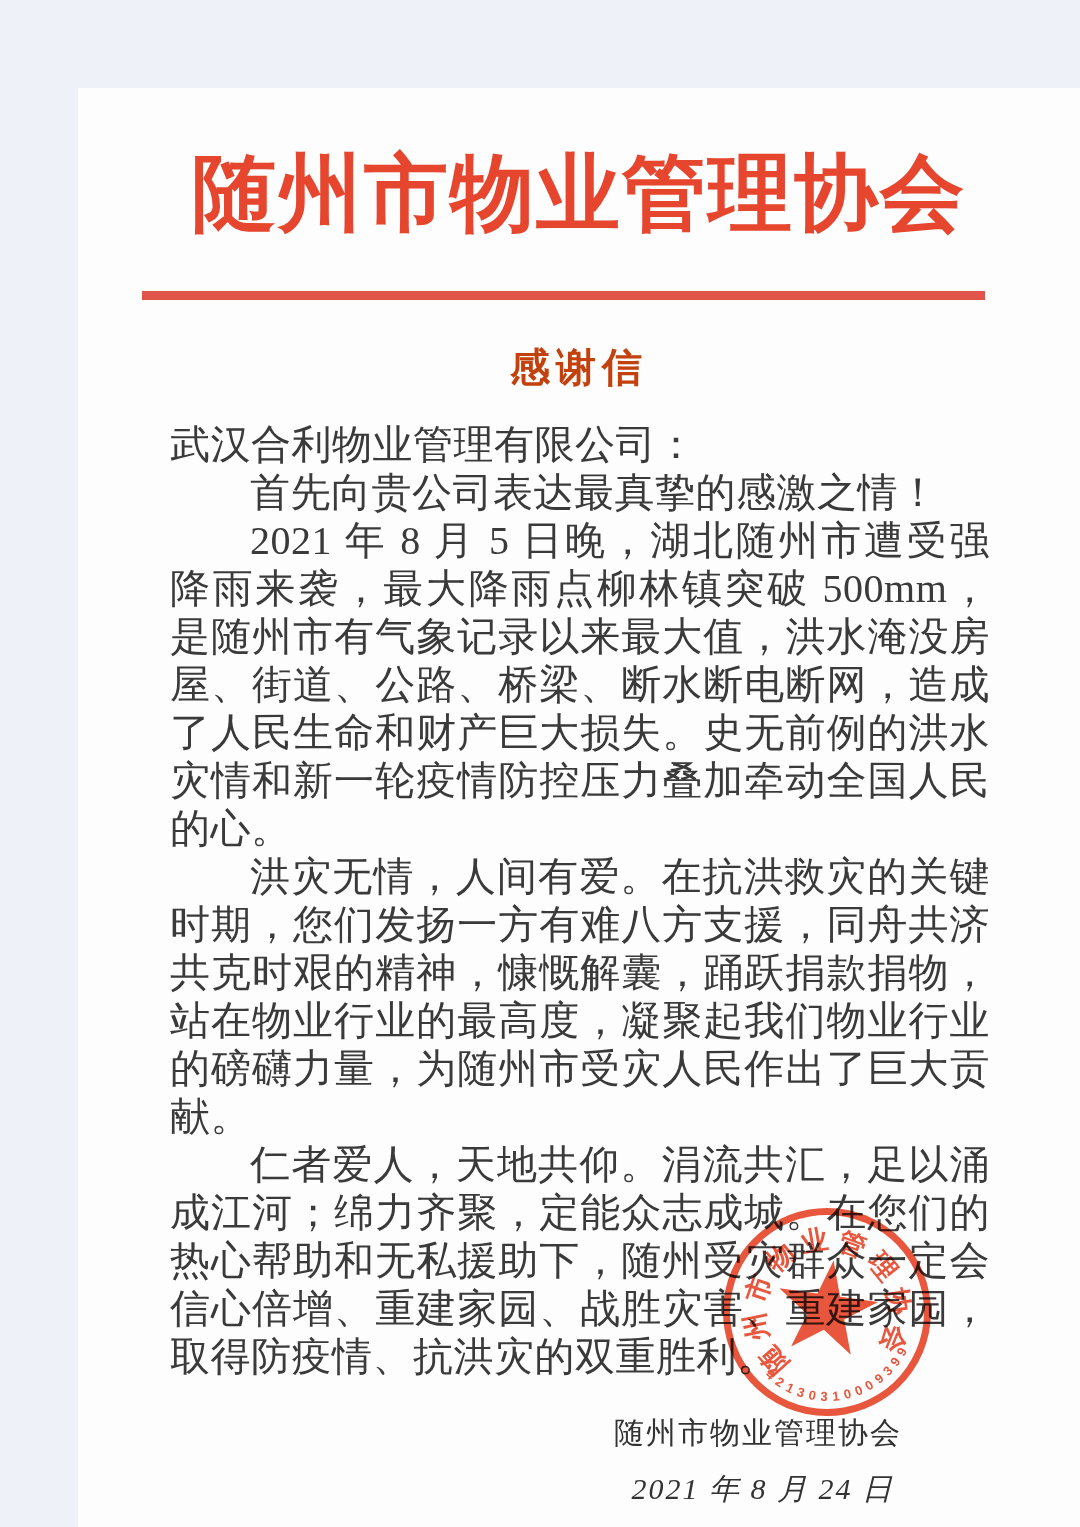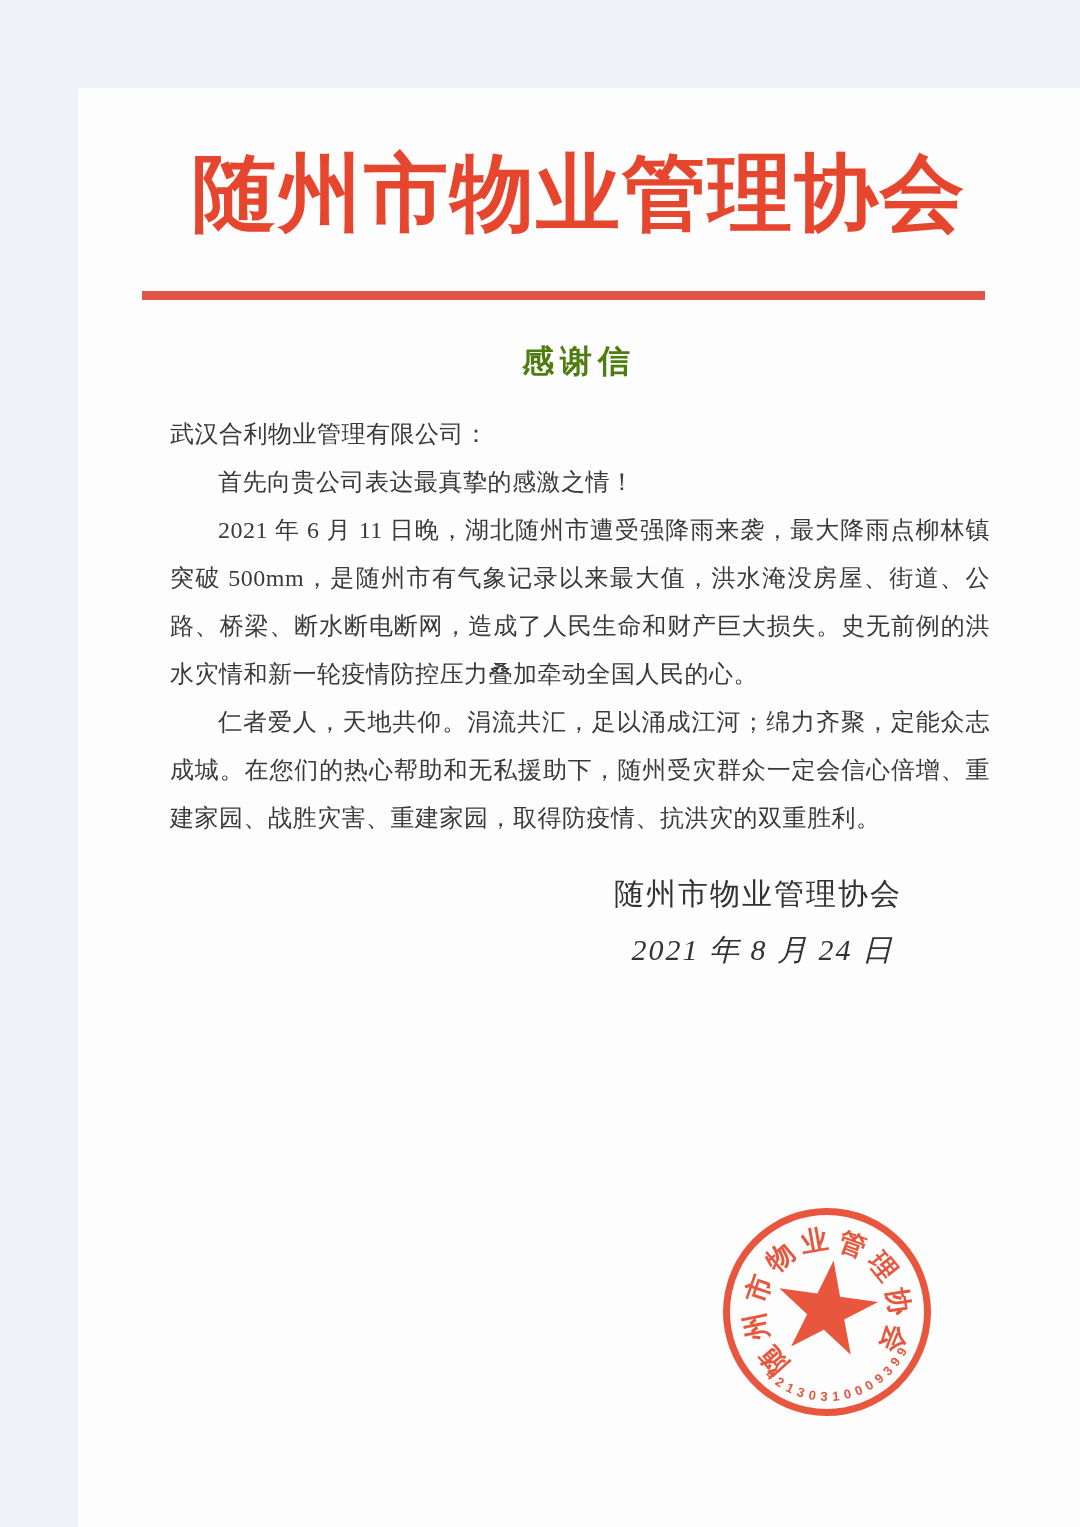--- a/index.html
+++ b/index.html
@@ -36,30 +36,30 @@
   }
   .rule{
     height:9px;
     background:var(--rule-red);
     margin:46px 0 0 64px;
     width:843px;
   }
   .letter-title{
     margin:40px 0 0;
     text-align:center;
-    font-size:32px;
+    font-size:40px;
     font-weight:bold;
     letter-spacing:6px;
-    color:#4d7c0f;
+    color:#c2410c;
   }
   .body-block{padding:0 90px 0 92px;}
   .salutation{margin:26px 0 0;}
   .para{margin:0;text-indent:2em;font-family:Liberation Serif, serif;}
   .salutation,.para{
-    font-size:24px;
+    font-size:40px;
     line-height:48px;
     text-align:justify;
     color:var(--ink);
     letter-spacing:0.5px;
   }
   .sig{margin-top:28px;text-align:right;font-size:30px;color:#333;}
   .sig-name{margin-right:88px;line-height:48px;letter-spacing:2px;}
   .sig-date{margin-right:96px;line-height:48px;margin-top:8px;letter-spacing:2px;font-style:italic;}
   
   .seal{
@@ -104,21 +104,22 @@
 
     <h1 class="letterhead">随州市物业管理协会</h1>
 
     <div class="rule"></div>
 
     <h2 class="letter-title">感谢信</h2>
 
     <div class="body-block">
       <p class="salutation">武汉合利物业管理有限公司：</p>
       <p class="para">首先向贵公司表达最真挚的感激之情！</p>
-      <p class="para">2021 年 6 月 11 日晚，湖北随州市遭受强降雨来袭，最大降雨点柳林镇突破 500mm，是随州市有气象记录以来最大值，洪水淹没房屋、街道、公路、桥梁、断水断电断网，造成了人民生命和财产巨大损失。史无前例的洪水灾情和新一轮疫情防控压力叠加牵动全国人民的心。</p>
+      <p class="para">2021 年 8 月 5 日晚，湖北随州市遭受强降雨来袭，最大降雨点柳林镇突破 500mm，是随州市有气象记录以来最大值，洪水淹没房屋、街道、公路、桥梁、断水断电断网，造成了人民生命和财产巨大损失。史无前例的洪水灾情和新一轮疫情防控压力叠加牵动全国人民的心。</p>
+      <p class="para">洪灾无情，人间有爱。在抗洪救灾的关键时期，您们发扬一方有难八方支援，同舟共济共克时艰的精神，慷慨解囊，踊跃捐款捐物，站在物业行业的最高度，凝聚起我们物业行业的磅礴力量，为随州市受灾人民作出了巨大贡献。</p>
       <p class="para">仁者爱人，天地共仰。涓流共汇，足以涌成江河；绵力齐聚，定能众志成城。在您们的热心帮助和无私援助下，随州受灾群众一定会信心倍增、重建家园、战胜灾害、重建家园，取得防疫情、抗洪灾的双重胜利。</p>
 
       <div class="sig">
         <div class="sig-name">随州市物业管理协会</div>
         <div class="sig-date">2021 年 8 月 24 日</div>
       </div>
     </div>
 
     <div class="seal">
       <div class="seal-star"></div>

